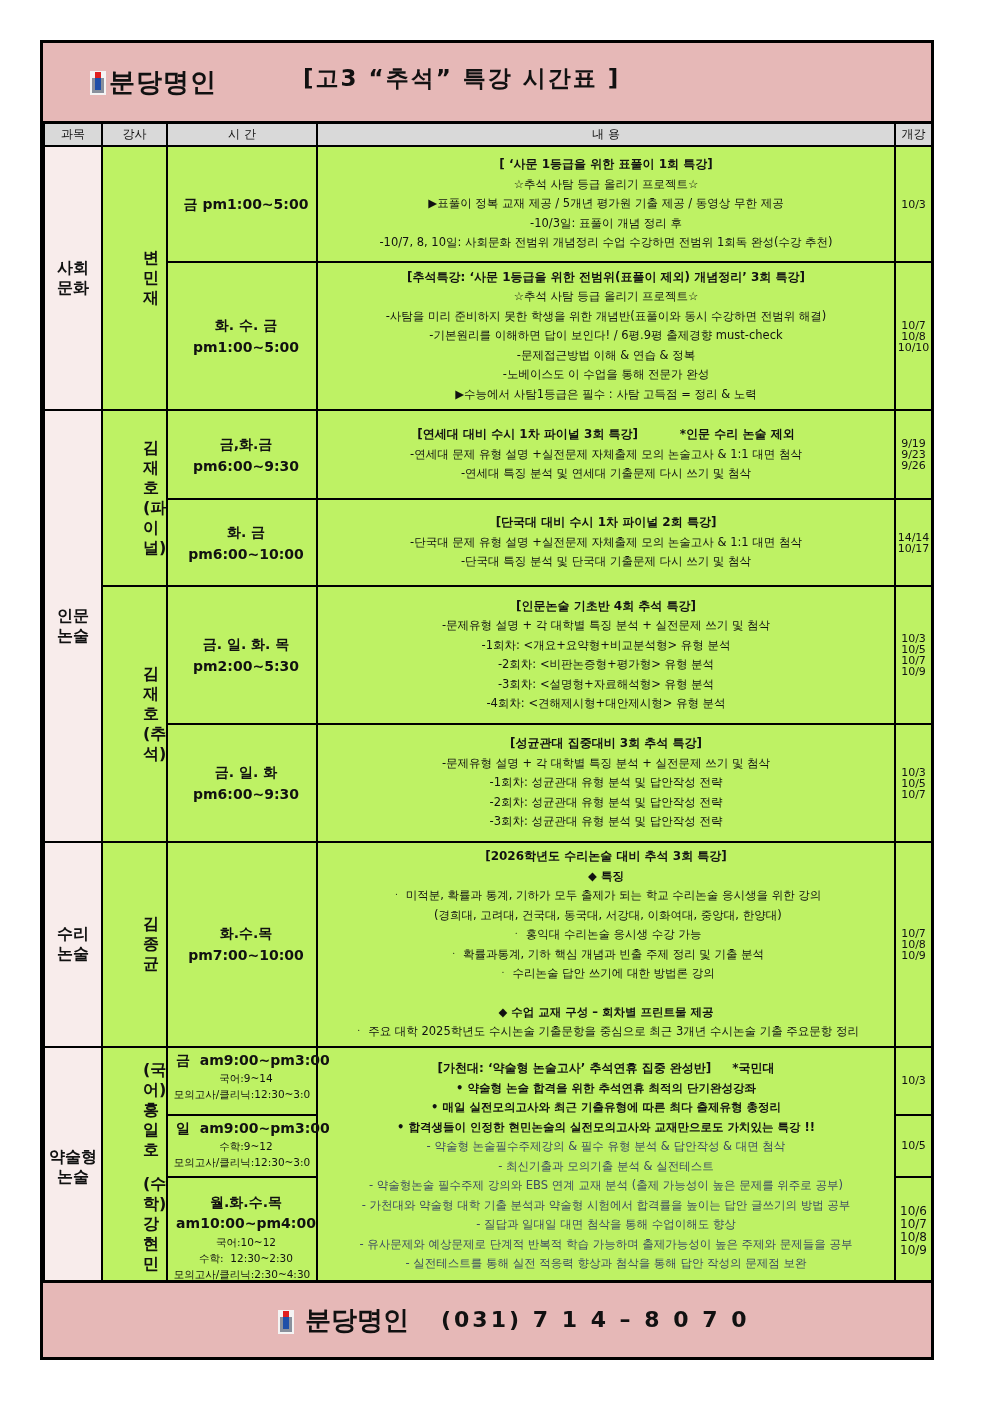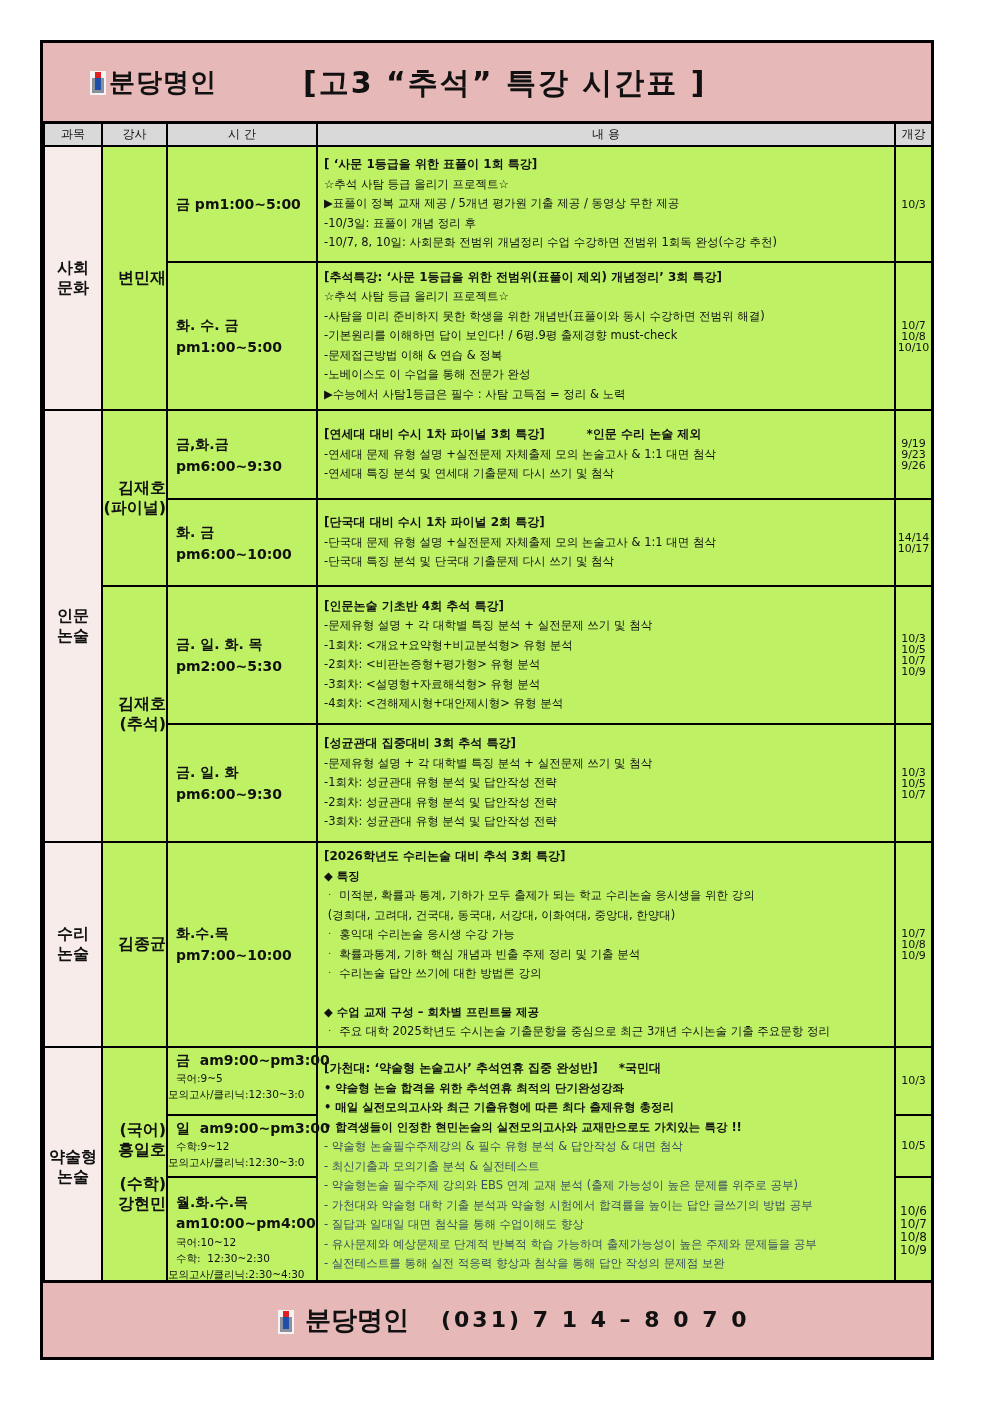--- a/index.html
+++ b/index.html
@@ -14,27 +14,27 @@
     height: 81px; background: #e6b8b7; border-bottom: 3px solid #000;
     position: relative;
   }
   .logo { position: absolute; display: inline-block; width: 16px; height: 24px; background: #f4f4f4; }
   .logo .red { position: absolute; left: 5px; top: 1px; width: 6px; height: 6px; background: #e02020; }
   .logo .blue { position: absolute; left: 5px; top: 7px; width: 6px; height: 12px; background: #1f4fa8; }
   .logo .grey { position: absolute; left: 2px; top: 7px; width: 12px; height: 15px; background: #8a909c; z-index: 0; }
   .logo .blue, .logo .red { z-index: 1; }
   .banner .logo { left: 47px; top: 28px; }
   .brand { position: absolute; left: 66px; top: 22px; font-size: 26px; font-weight: bold; letter-spacing: 1px; }
-  .title { position: absolute; left: 260px; top: 20px; font-size: 30px; font-weight: bold; letter-spacing: 2px; }
+  .title { position: absolute; left: 260px; top: 20px; font-size: 23px; font-weight: bold; letter-spacing: 2px; }
 
   table { border-collapse: collapse; width: 888px; table-layout: fixed; }
   th { background: #d9d9d9; font-weight: normal; font-size: 12px; height: 22px; border: 2px solid #000; border-top: none; }
-  td { border: 2px solid #000; vertical-align: middle; }
+  td { border: 2px solid #000; vertical-align: middle; text-align: center; }
   td.subject { background: #f8eceb; text-align: center; font-size: 16px; font-weight: bold; line-height: 20px; }
-  td.teacher { text-align: right; font-size: 16px; font-weight: bold; line-height: 20px; }
+  td.teacher { text-align: left; font-size: 16px; font-weight: bold; line-height: 20px; padding-left: 40px; }
   td.time { font-size: 14px; font-weight: bold; padding-left: 8px; line-height: 22px; }
   td.content { font-size: 11.5px; padding: 4px 6px; line-height: 19.5px; }
   td.open { text-align: center; font-size: 11px; line-height: 11px; }
   .thin { border-top: 1px solid #000; }
   .c-title { font-weight: bold; font-size: 12px; }
   .c-bold { font-weight: bold; }
   .c-slate { color: #3d4b63; }
   .small { font-size: 10.5px; font-weight: normal; line-height: 16px; }
   .subcell { border-bottom: 2px solid #000; padding: 2px 0 2px 8px; }
   .subcell:last-child { border-bottom: none; }
@@ -244,21 +244,21 @@
         <td class="teacher">
           <div>(국어)</div>
           <div>홍일호</div>
           <div style="height:14px"></div>
           <div>(수학)</div>
           <div>강현민</div>
         </td>
         <td style="padding:0; vertical-align:top">
           <div class="subcell" style="height:68px">
             <div class="big" style="white-space:pre; font-size:14px; font-weight:bold; line-height:20px">금  am9:00~pm3:00</div>
-            <div class="small">국어:9~5</div>
+            <div class="small">국어:9~14</div>
             <div class="small" style="margin-left:-8px">모의고사/클리닉:12:30~3:0</div>
           </div>
           <div class="subcell" style="height:62px">
             <div class="big" style="white-space:pre; font-size:14px; font-weight:bold; line-height:20px">일  am9:00~pm3:00</div>
             <div class="small">수학:9~12</div>
             <div class="small" style="margin-left:-8px">모의고사/클리닉:12:30~3:0</div>
           </div>
           <div class="subcell" style="height:106px; padding-top:14px">
             <div style="font-size:14px; font-weight:bold; line-height:21px">월.화.수.목</div>
             <div style="font-size:14px; font-weight:bold; line-height:21px">am10:00~pm4:00</div>

